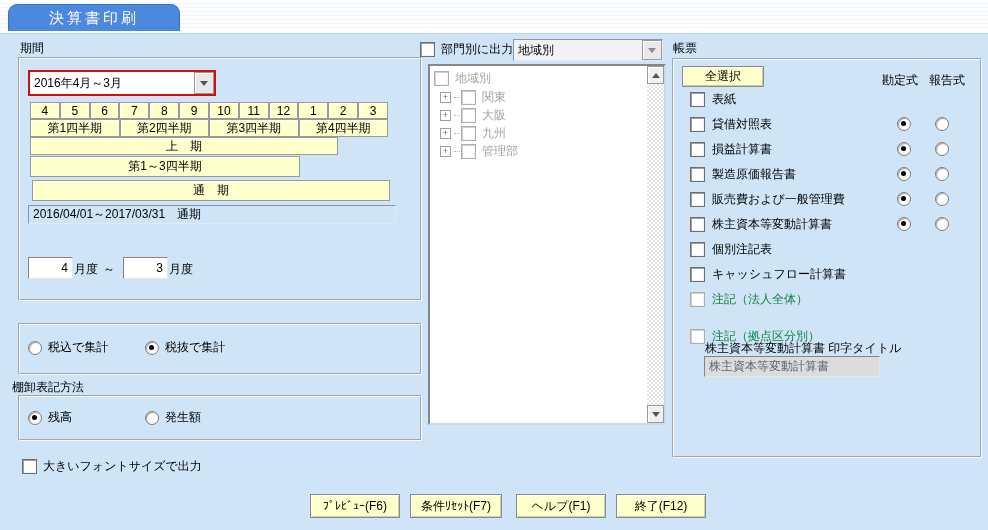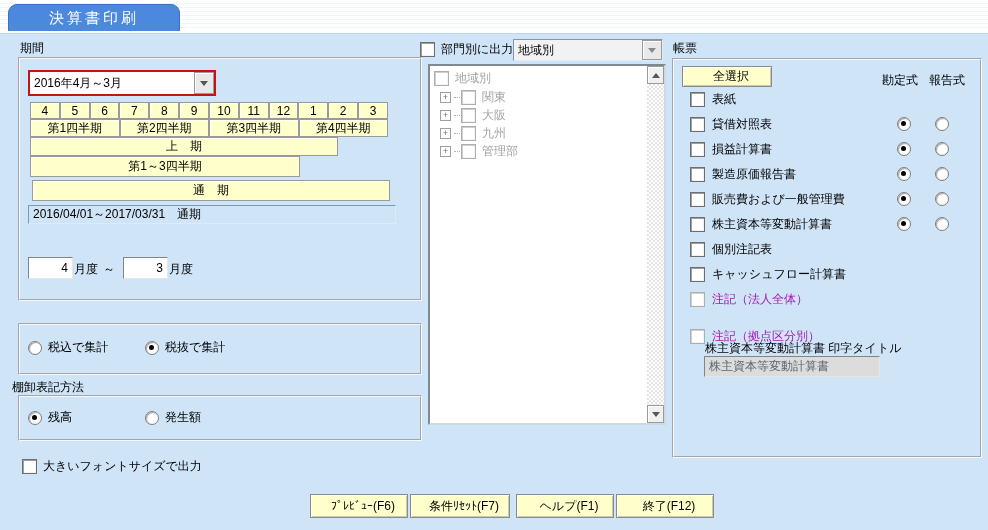--- a/index.html
+++ b/index.html
@@ -12,21 +12,21 @@
   .headerline{position:absolute;left:0;top:31px;width:988px;height:4px;
     background:linear-gradient(180deg,#ffffff 0 2px,#bcd6ee 2px 3px,#cfe4f7 3px);}
   .titletab{position:absolute;left:8px;top:4px;width:170px;height:27px;background:#4c89de;
     border:1px solid #3a70c2;border-radius:9px 9px 3px 3px;color:#ffffff;font-size:15px;
     display:flex;align-items:center;justify-content:center;letter-spacing:3px;}
   
   .lbl{position:absolute;white-space:nowrap;}
   .panel{position:absolute;border:2px groove #f4f8fc;}
   .ybtn{position:absolute;background:#ffffcc;border:1px solid #8b8b8b;
     box-shadow:inset 1px 1px 0 #fffff4,inset -1px -1px 0 #c9c9b4;
-    display:flex;align-items:center;justify-content:center;cursor:default;white-space:nowrap;padding-left:8px;}
+    display:flex;align-items:center;justify-content:center;cursor:default;white-space:nowrap;}
   .sunken{border:1px solid;border-color:#7f98ad #dcebf8 #dcebf8 #7f98ad;}
   .winput{position:absolute;background:#ffffff;border:1px solid;
     border-color:#848484 #e6e6e6 #e6e6e6 #848484;font-size:12px;
     display:flex;align-items:center;}
   
   .cb{display:inline-block;width:13px;height:13px;background:#ffffff;border:1px solid #6e6e6e;
     box-shadow:inset 1px 1px 0 #9f9f9f,inset -1px -1px 0 #f2f2f2;vertical-align:middle;}
   .cb.dis{border-color:#aeaeae;box-shadow:inset 1px 1px 0 #cfcfcf,inset -1px -1px 0 #f4f4f4;}
   
   .radio{display:inline-block;width:12px;height:12px;border-radius:50%;background:#ffffff;
@@ -52,21 +52,21 @@
     background:conic-gradient(#ffffff 25%,#e3e3e3 0 50%,#ffffff 0 75%,#e3e3e3 0) 0 0/4px 4px;}
   .sbtn{position:absolute;left:0;width:15px;height:16px;background:#f0f0f0;border:1px solid #9a9a9a;
     box-shadow:inset 1px 1px 0 #ffffff;display:flex;align-items:center;justify-content:center;}
   .treerow{position:absolute;height:16px;display:flex;align-items:center;color:#a3a3a3;white-space:nowrap;}
   .plus{display:inline-block;width:9px;height:9px;border:1px solid #a0a0a0;background:#ffffff;
     color:#707070;font-size:9px;line-height:8px;text-align:center;margin-right:3px;}
   .dotline{display:inline-block;width:6px;border-top:1px dotted #b5b5b5;margin-right:1px;}
   
   .frow{position:absolute;left:18px;height:16px;display:flex;align-items:center;white-space:nowrap;}
   .frow .cb{margin-right:7px;}
-  .frow.dis{color:#a21caf;}
+  .frow.dis{color:#15803d;}
   .colradio{position:absolute;}
 </style>
 </head>
 <body>
 
 <div class="topband"></div>
 <div class="titletab">決算書印刷</div>
 <div class="headerline"></div>
 
 <div class="lbl" style="left:20px;top:40px;">期間</div>
@@ -94,21 +94,21 @@
   <div class="pbtn" style="flex:1;">3</div>
 </div>
 
 <div class="btnrow" style="left:30px;top:119px;width:358px;height:18px;">
   <div class="pbtn" style="flex:1;">第1四半期</div>
   <div class="pbtn" style="flex:1;">第2四半期</div>
   <div class="pbtn" style="flex:1;">第3四半期</div>
   <div class="pbtn" style="flex:1;">第4四半期</div>
 </div>
 
-<div class="btnrow" style="left:30px;top:137px;width:308px;height:18px;flex-direction:column;">
+<div class="btnrow" style="left:30px;top:137px;width:308px;height:18px;">
   <div class="pbtn" style="flex:1;">上　期</div>
 </div>
 
 <div class="pbtn" style="position:absolute;left:30px;top:156px;width:268px;height:19px;">第1～3四半期</div>
 
 <div class="pbtn" style="position:absolute;left:32px;top:180px;width:356px;height:19px;">通　期</div>
 
 <div class="sunken" style="position:absolute;left:28px;top:205px;width:362px;height:17px;background:#cfe4f7;display:flex;align-items:center;padding-left:4px;">2016/04/01～2017/03/31　通期</div>
 
 <div class="winput" style="left:28px;top:257px;width:39px;height:20px;justify-content:flex-end;padding-right:4px;">4</div>

